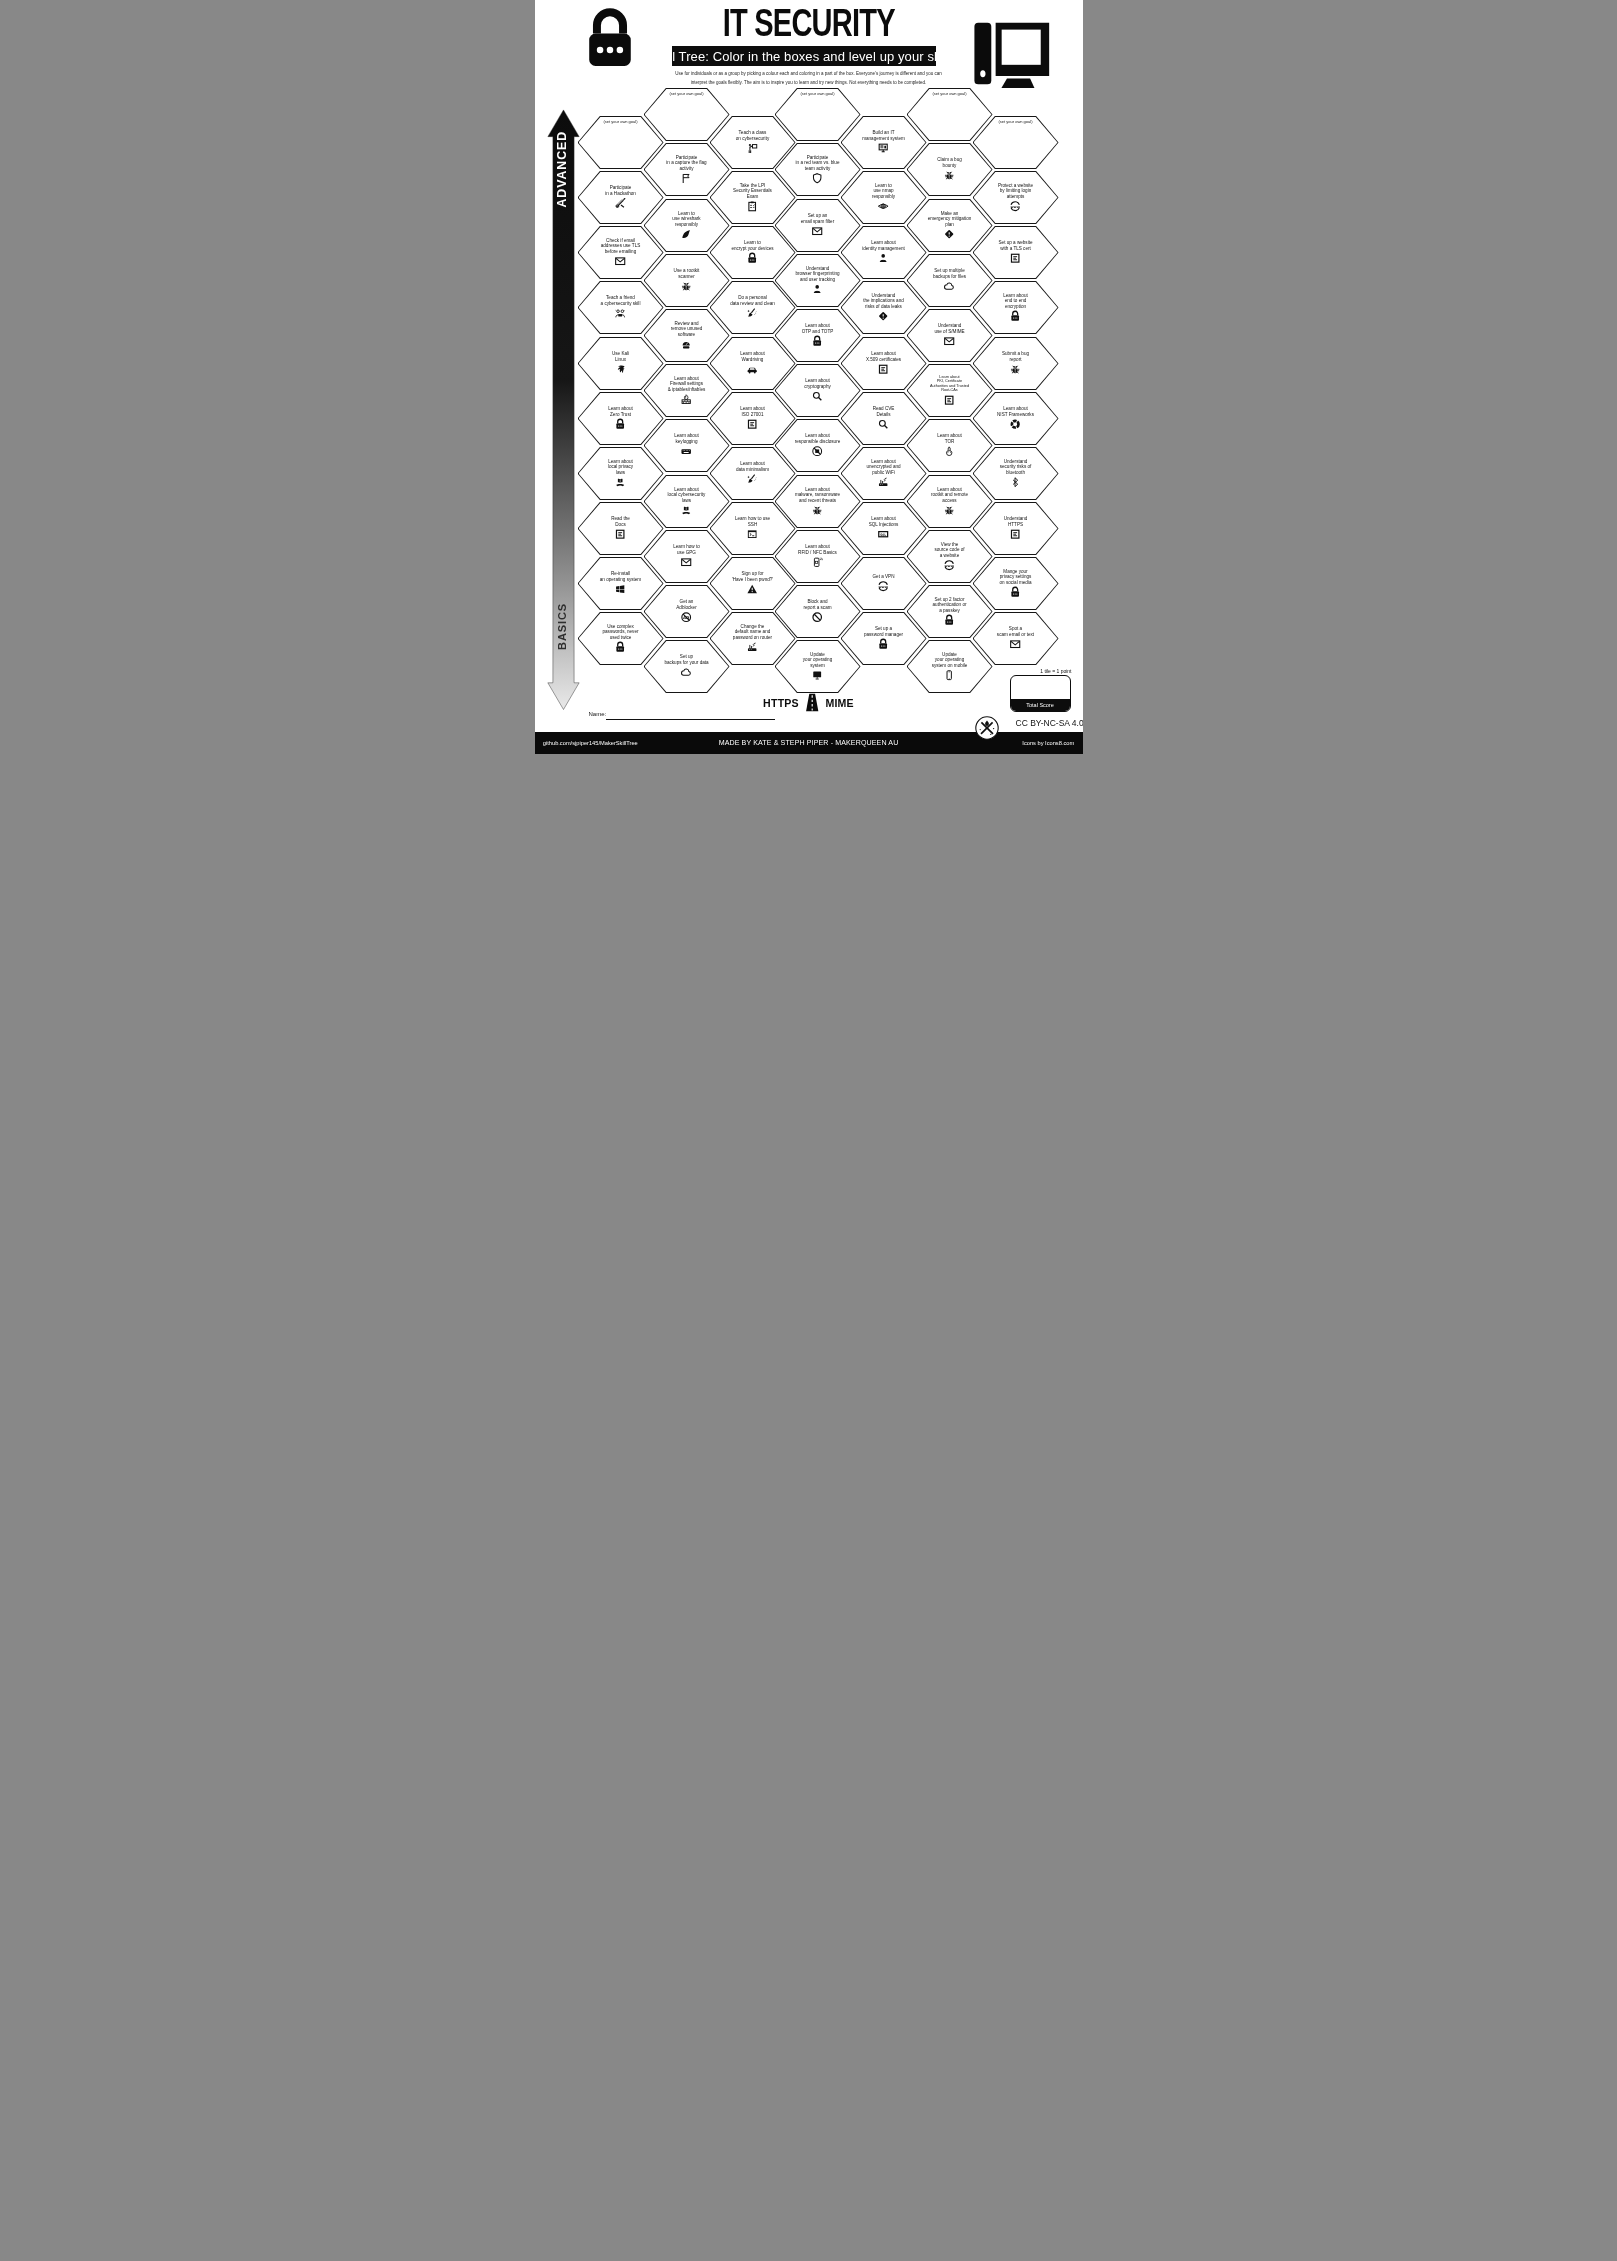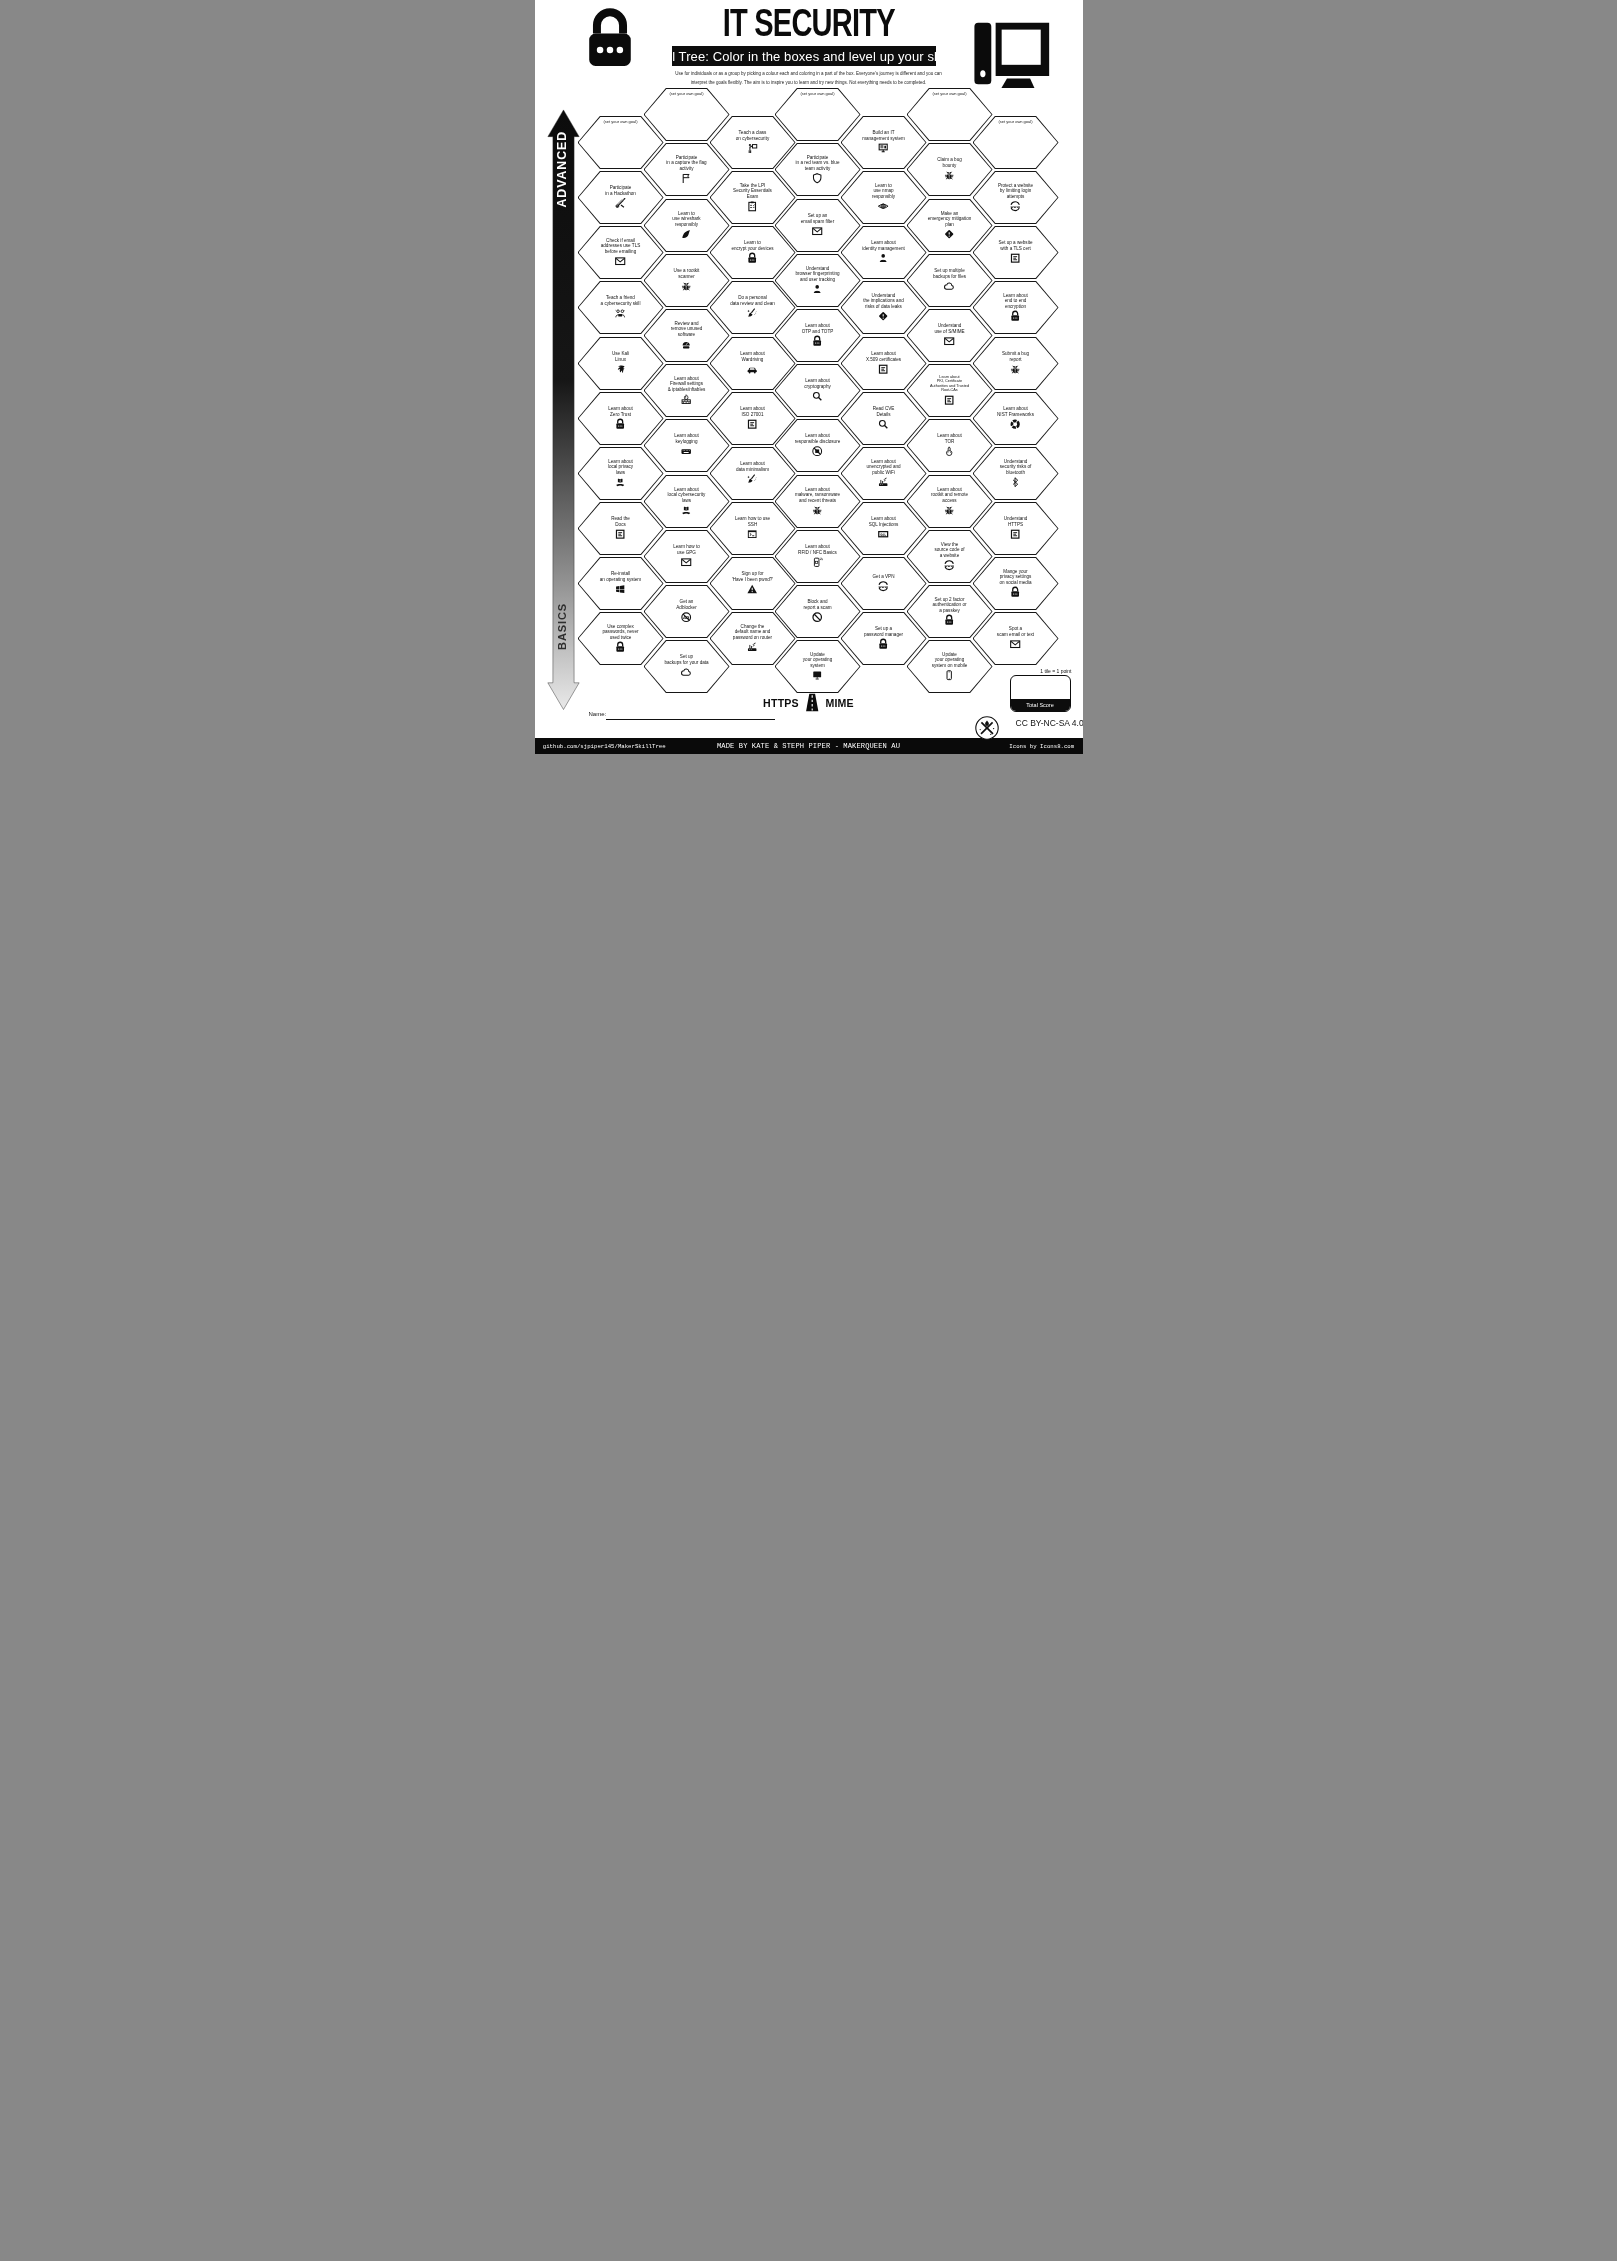--- a/index.html
+++ b/index.html
@@ -41,22 +41,22 @@
   .road svg{width:18.4px;height:21px;display:block;}
   .tile-note{position:absolute;right:11px;top:668px;font-size:5px;color:#111;}
   .score-box{position:absolute;left:475px;top:675px;width:59px;height:35px;border:1.1px solid #0d0d0d;
              border-radius:6px;overflow:hidden;background:#fff;}
   .score-bar{position:absolute;left:0;right:0;bottom:0;height:12px;background:#0d0d0d;color:#fff;
              display:flex;align-items:center;justify-content:center;font-size:5.5px;}
   .name-row{position:absolute;left:54px;top:711px;font-size:6px;color:#111;}
   .name-line{position:absolute;left:71px;top:719px;width:169px;border-bottom:0.8px solid #111;}
   .license{position:absolute;left:481px;top:718px;font-size:8.5px;color:#111;white-space:nowrap;}
   .cc-badge{position:absolute;left:440px;top:716px;width:24px;height:24px;z-index:5;}
-  .footer{position:absolute;left:0;right:0;bottom:0;height:16px;background:#0a0a0a;color:#fff;
-          display:flex;align-items:center;font-family:Liberation Mono, monospace;}
+  .footer{position:absolute;left:0;right:0;bottom:0;height:22px;background:#0a0a0a;color:#fff;
+          display:flex;align-items:center;}
   .footer .f-left{position:absolute;left:8.3px;font-size:5.7px;}
   .footer .f-center{position:absolute;left:0;right:0;text-align:center;font-size:7.1px;letter-spacing:0.1px;}
   .footer .f-right{position:absolute;right:8.3px;font-size:5.7px;}
 </style>
 </head>
 <body>
 
 <div class="poster">
 
   <div class="logo-lock">

